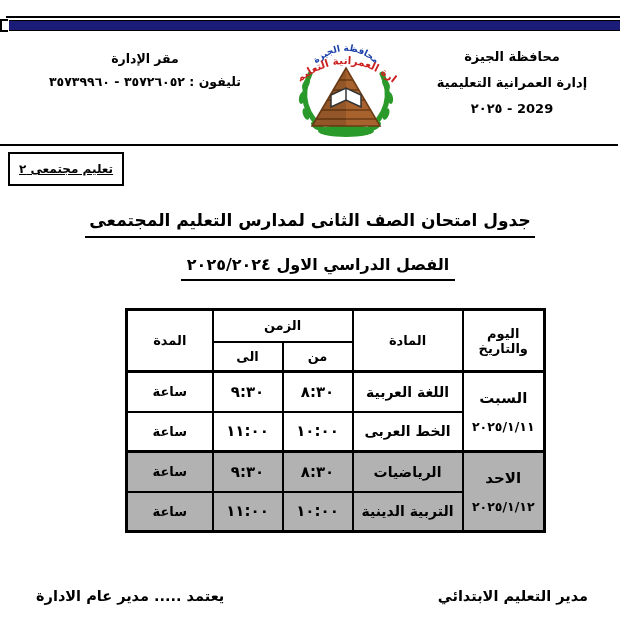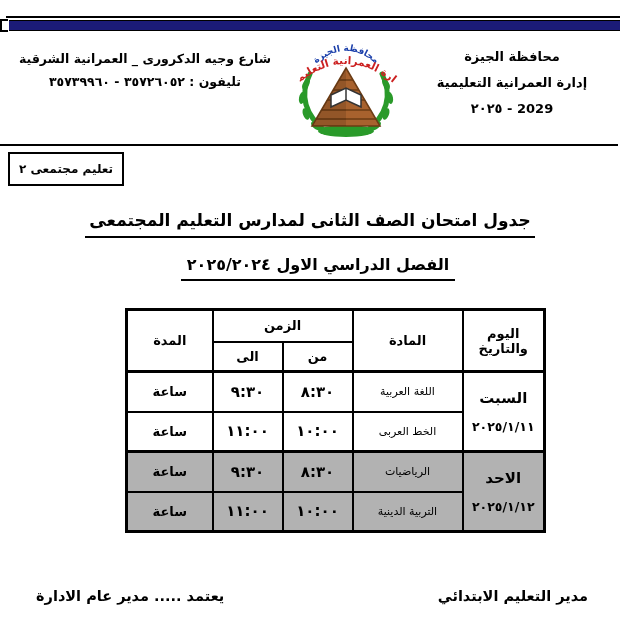--- a/index.html
+++ b/index.html
@@ -13,34 +13,34 @@
   .top-rule{position:absolute;top:16px;left:6px;right:0;height:2px;background:#000;}
   .top-bar{position:absolute;top:20px;left:9px;right:0;height:9px;background:#1b1b78;border-top:1px solid #000;border-bottom:1px solid #000;}
   .top-bracket{position:absolute;top:19px;left:0;width:8px;height:13px;border:2px solid #000;border-right:none;background:#fff;box-sizing:border-box;}
   
   .hdr-right{position:absolute;top:44px;right:12px;width:192px;text-align:center;font-weight:bold;font-size:13px;line-height:26px;}
   .hdr-left{position:absolute;top:47px;left:8px;width:274px;text-align:center;font-weight:bold;font-size:12.5px;line-height:23px;}
   .logo{position:absolute;top:32px;left:288px;width:116px;height:113px;}
   .hdr-sep{position:absolute;top:144px;left:0;width:618px;height:2px;background:#000;}
   
   .badge{position:absolute;top:152px;left:8px;width:112px;height:30px;border:2px solid #000;
-    display:flex;align-items:center;justify-content:center;font-weight:bold;font-size:12px;}
+    display:flex;align-items:center;justify-content:center;font-weight:bold;font-size:12px;text-decoration:underline;}
   
   .title{position:absolute;top:210px;left:0;width:620px;text-align:center;font-size:17px;font-weight:bold;}
   .title .u{display:inline-block;border-bottom:2px solid #000;padding:0 4px 6px 4px;}
   .subtitle{position:absolute;top:255px;left:0;width:620px;text-align:center;font-size:16px;font-weight:bold;padding-left:8px;}
   .subtitle .u{display:inline-block;border-bottom:2px solid #000;padding:0 6px 5px 6px;}
   
   .sched-wrap{position:absolute;top:308px;left:125px;}
   table.sched{border-collapse:collapse;table-layout:fixed;width:418px;direction:rtl;border:3px solid #000;background:#fff;}
   table.sched th,table.sched td{border:2px solid #000;text-align:center;vertical-align:middle;padding:0;}
   table.sched th{font-size:13px;font-weight:bold;}
   tr.hdr1{height:32px;} tr.hdr2{height:30px;}
   tr.r{height:40px;}
-  td.subject{font-size:11px;font-weight:normal;}
+  td.subject{font-size:14px;font-weight:bold;}
   td.time{font-size:15px;font-weight:bold;letter-spacing:2px;}
   td.dur{font-size:13px;font-weight:bold;}
   td.day{font-weight:bold;}
   .day-name{font-size:15px;line-height:1.2;}
   .day-date{font-size:12.5px;margin-top:12px;}
   tr.gray td{background:#b2b2b2;}
   .block-top{border-top:3px solid #000 !important;}
   
   .footer-right{position:absolute;top:588px;right:32px;font-size:14.5px;font-weight:bold;}
   .footer-left{position:absolute;top:588px;left:36px;font-size:14.5px;font-weight:bold;}
@@ -52,21 +52,21 @@
 <div class="top-bar"></div>
 <div class="top-bracket"></div>
 
 <div class="hdr-right">
   <div>محافظة الجيزة</div>
   <div>إدارة العمرانية التعليمية</div>
   <div>2029 - ٢٠٢٥</div>
 </div>
 
 <div class="hdr-left">
-  <div>شارع وجيه الدكرورى _ العمرانية الشرقية</div>
+  <div>مقر الإدارة</div>
   <div>تليفون : ٣٥٧٢٦٠٥٢ - ٣٥٧٣٩٩٦٠</div>
 </div>
 
 <div class="logo">
   <svg width="116" height="113" viewBox="0 0 116 113">
     <defs>
       <path id="arcTop" d="M 30,30 Q 58,8 86,30" fill="none"></path>
       <path id="arcRed" d="M 12,50 Q 58,14 104,50" fill="none"></path>
       <clipPath id="pyrClip">
           <polygon points="58,36 92,94 24,94"></polygon>

